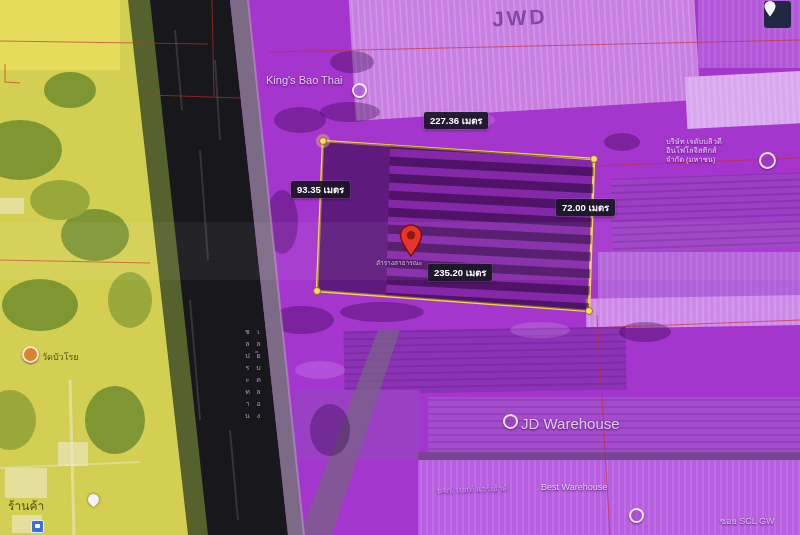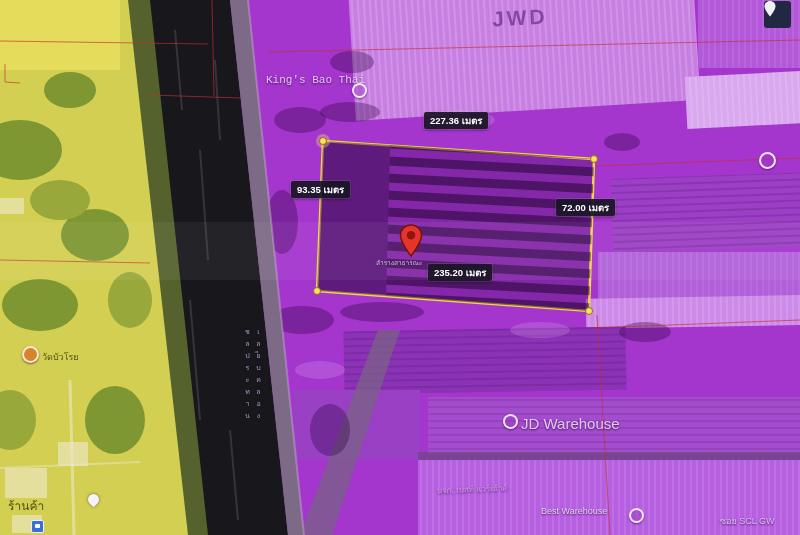--- a/index.html
+++ b/index.html
@@ -176,30 +176,35 @@
       <circle cx="594" cy="159" r="3.5" fill="var(--vertex_fill)" stroke="#8a6d1f"></circle>
       <circle cx="589" cy="311" r="3.5" fill="var(--vertex_fill)" stroke="#8a6d1f"></circle>
       <circle cx="317" cy="291" r="3.5" fill="var(--vertex_fill)" stroke="#8a6d1f"></circle>
     </g>
   </svg>
 
   <div id="wmark"></div>
 
   <div id="jwd">JWD</div>
 
-  <div class="mlabel" style="left:266px;top:74px;font-size:11px;font-family:Liberation Mono, monospace;">King's Bao Thai</div>
+  <div class="mlabel" style="left:266px;top:74px;font-size:11px;">King's Bao Thai</div>
   <div class="poi" style="left:352px;top:83px;"></div>
 
+  <div id="company">
+    <div>บริษัท เจดับบลิวดี</div>
+    <div>อินโฟโลจิสติกส์</div>
+    <div>จำกัด (มหาชน)</div>
+  </div>
   <div class="poi" style="left:759px;top:152px;width:13px;height:13px;"></div>
 
   <div class="poi" style="left:503px;top:414px;"></div>
   <div class="mlabel" style="left:521px;top:415px;font-size:15px;">JD Warehouse</div>
 
   <div class="mlabel" id="bestco" style="left:437px;top:483px;">บจก. เบสท์ แวร์เฮ้าส์</div>
-  <div class="mlabel" style="left:541px;top:506px;font-size:9px;text-align:right;">Best Warehouse</div>
+  <div class="mlabel" style="left:541px;top:482px;font-size:9px;text-align:right;">Best Warehouse</div>
   <div class="poi" style="left:629px;top:508px;"></div>
 
   <div class="mlabel" style="left:720px;top:514px;font-size:9px;color:rgba(245,235,255,.7);">ซอย SCL GW</div>
 
   <div class="poi orange" style="left:22px;top:346px;width:13px;height:13px;"></div>
   <div class="ylabel" style="left:42px;top:350px;font-size:9px;">วัดบัวโรย</div>
 
   <div class="ylabel" style="left:8px;top:496px;font-size:12px;">ร้านค้า</div>
   <div class="teardrop" style="left:88px;top:494px;"></div>
   <div class="transit" style="left:31px;top:520px;"></div>

